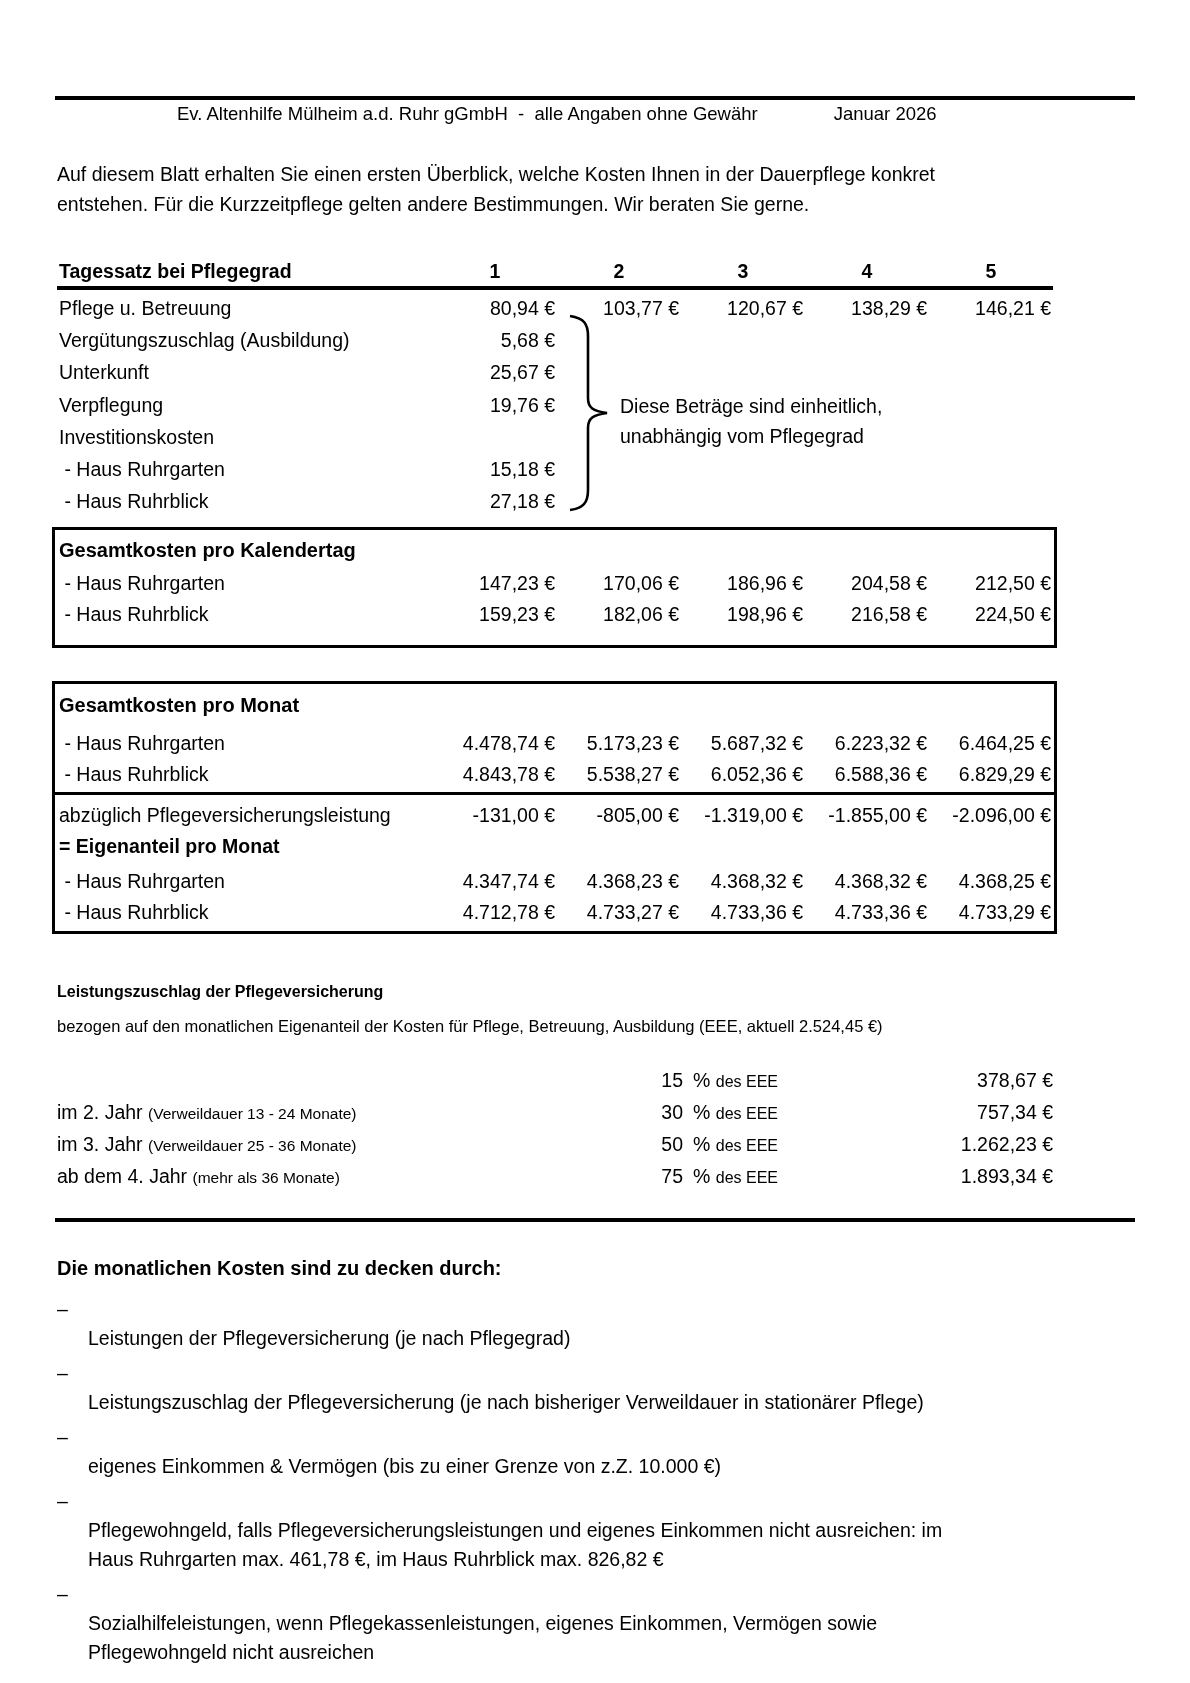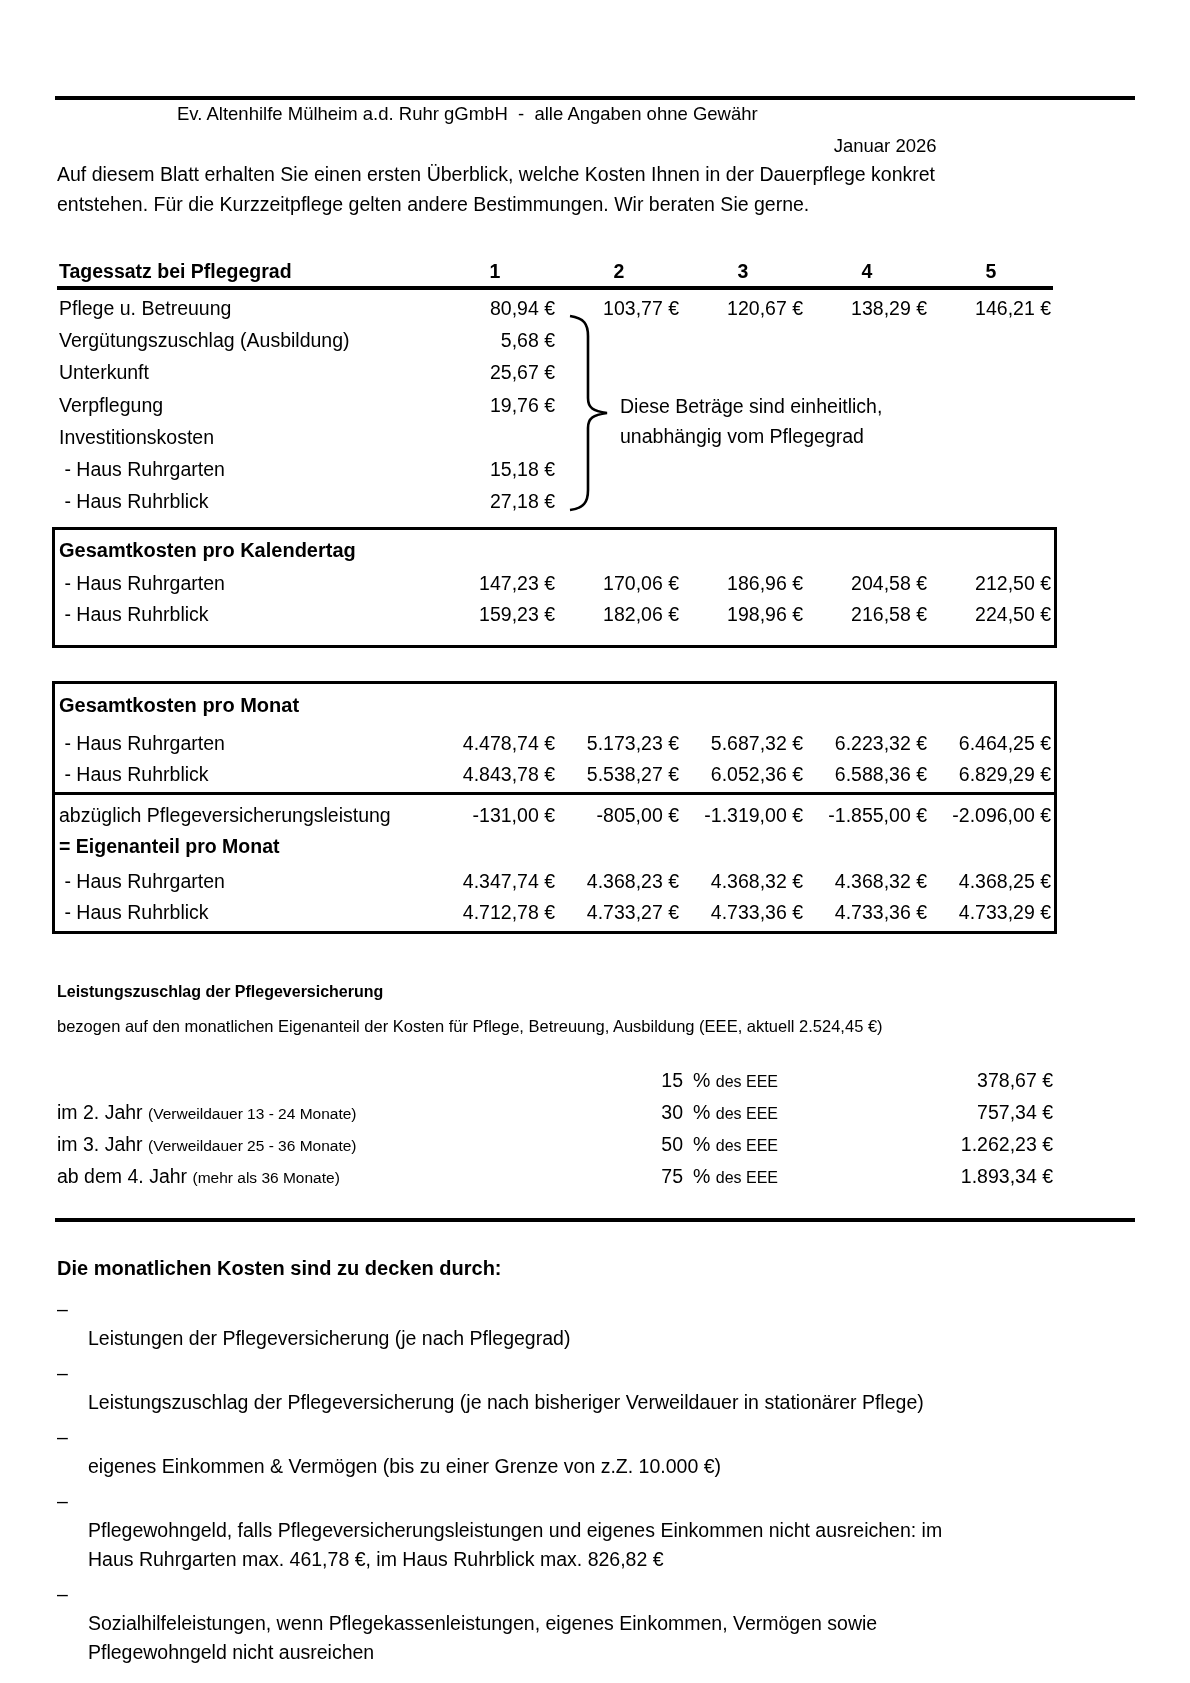--- a/index.html
+++ b/index.html
@@ -7,21 +7,21 @@
         font-family:"Liberation Sans",sans-serif;color:#000;}
   .abs{position:absolute;}
 
   
   .doc-title{left:55px;top:57px;width:1080px;text-align:center;
              font-size:31px;font-weight:bold;line-height:34px;}
   .title-rule{left:55px;top:96px;width:1080px;height:4px;background:#000;}
   .subtitle-row{left:55px;top:103px;width:1080px;font-size:18.5px;line-height:22px;
                 display:flex;white-space:pre-wrap;}
   .subtitle-main{margin-left:122px;}
-  .subtitle-date{margin-left:76px;margin-top:32px;}
+  .subtitle-date{margin-left:76px;}
 
   .intro{left:57px;top:160px;width:1020px;font-size:19.5px;line-height:29.5px;white-space:pre-line;}
 
   
   .grid{display:grid;grid-template-columns:376px 124px 124px 124px 124px 124px;}
   .cl{white-space:pre;padding-left:2px;overflow:hidden;}
   .cv{text-align:right;padding-right:2px;white-space:pre;}
   .ch{text-align:center;font-weight:bold;}
 
   .tbl-head{left:57px;top:259px;width:996px;font-size:19.5px;font-weight:bold;line-height:24px;}

